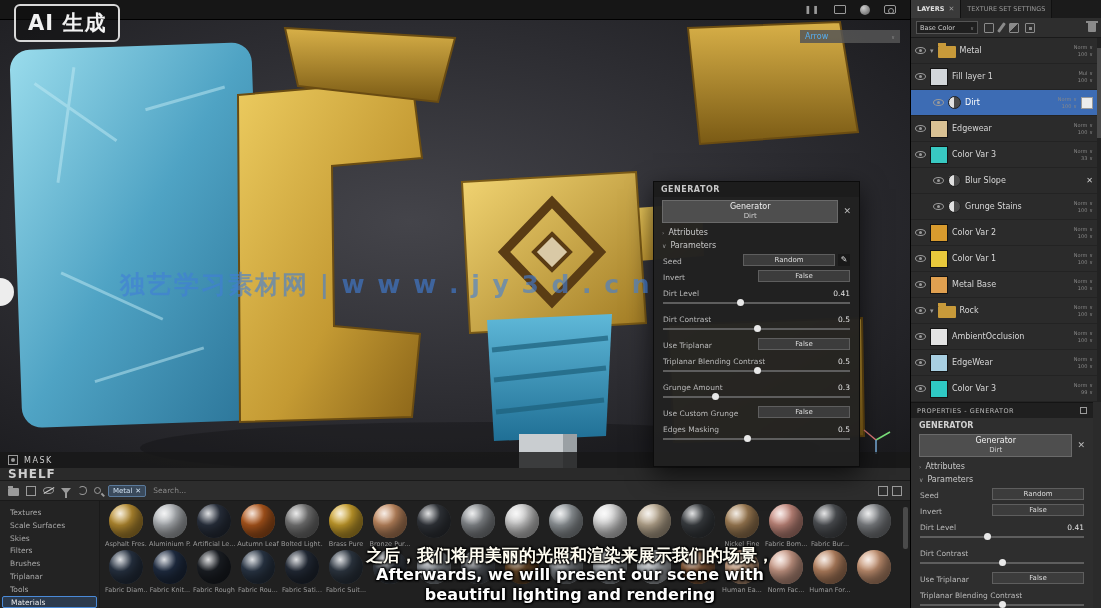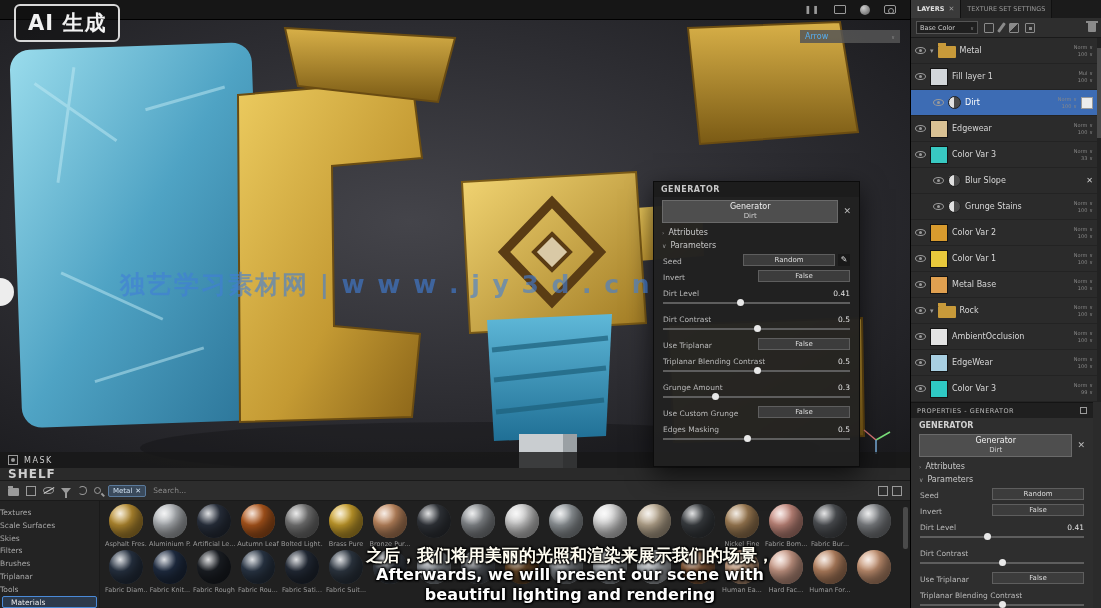--- a/index.html
+++ b/index.html
@@ -119,21 +119,21 @@
   .mmag{width:7px;height:7px;border:1.5px solid #9a9a9a;border-radius:50%;position:relative;flex:none;}
   .mmag::after{content:'';position:absolute;left:6px;top:6px;width:4px;height:1.5px;background:#9a9a9a;transform:rotate(45deg);}
   .chip{display:flex;align-items:center;gap:3px;background:#3a4a5c;border:1px solid #5a7a9c;border-radius:2px;
     padding:0 4px;height:12px;font-size:7px;color:#cfe0f0;flex:none;}
   .chipx{font-size:7px;color:#cfe0f0;}
   .search-text{font-size:7.5px;color:#8a8a8a;}
   .view-icons{margin-left:auto;display:flex;gap:4px;}
 
   .shelf-body{position:absolute;top:33px;left:0;right:0;bottom:0;display:flex;}
   .cats{width:100px;background:#232323;border-right:1px solid #1a1a1a;padding-top:6px;display:flex;flex-direction:column;gap:1px;}
-  .cat{height:12px;line-height:12px;font-size:7.5px;color:#a8a8a8;white-space:nowrap;overflow:hidden;}
+  .cat{height:12px;line-height:12px;padding-left:10px;font-size:7.5px;color:#a8a8a8;white-space:nowrap;overflow:hidden;}
   .cat.active{border:1px solid #4a8ad8;background:#2c3a4c;color:#e8e8e8;margin:0 2px;border-radius:2px;padding-left:8px;}
   .tiles{flex:1;position:relative;background:#202020;padding:3px 4px;display:flex;flex-direction:column;gap:2px;overflow:hidden;}
   .trow{display:flex;}
   .tile{width:44px;display:flex;flex-direction:column;align-items:center;flex:none;}
   .sphere{width:34px;height:34px;border-radius:50%;flex:none;
     background:radial-gradient(circle at 33% 28%,rgba(255,255,255,.85),rgba(255,255,255,0) 36%),var(--c,#777);
     box-shadow:inset -7px -9px 12px rgba(0,0,0,.55);}
   .tlabel{font-size:6.5px;color:#9a9a9a;height:8px;margin-top:2px;white-space:nowrap;overflow:hidden;max-width:42px;}
   .shelf-scroll{position:absolute;right:2px;top:6px;width:5px;height:42px;background:#4a4a4a;border-radius:2px;}
 
@@ -544,21 +544,21 @@
               <span class="tlabel"></span>
             </div>
 
             <div class="tile">
               <span class="sphere" style="--c: #caa182;"></span>
               <span class="tlabel">Human Ea...</span>
             </div>
 
             <div class="tile">
               <span class="sphere" style="--c: #d4a28e;"></span>
-              <span class="tlabel">Hard Fac...</span>
+              <span class="tlabel">Norm Fac...</span>
             </div>
 
             <div class="tile">
               <span class="sphere" style="--c: #c08a66;"></span>
               <span class="tlabel">Human For...</span>
             </div>
 
             <div class="tile">
               <span class="sphere" style="--c: #cf9a78;"></span>
               <span class="tlabel"></span>

